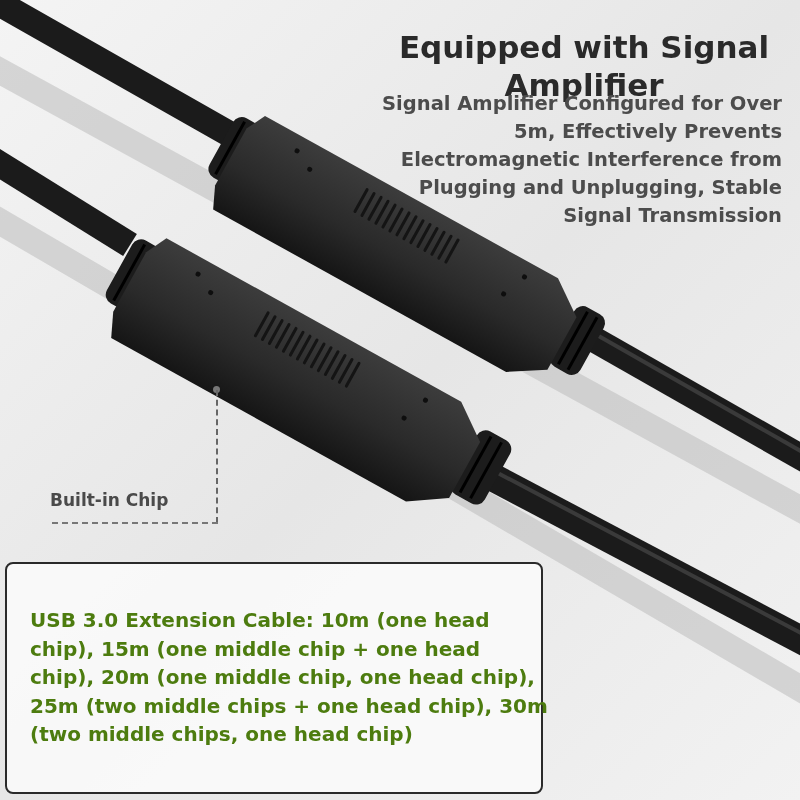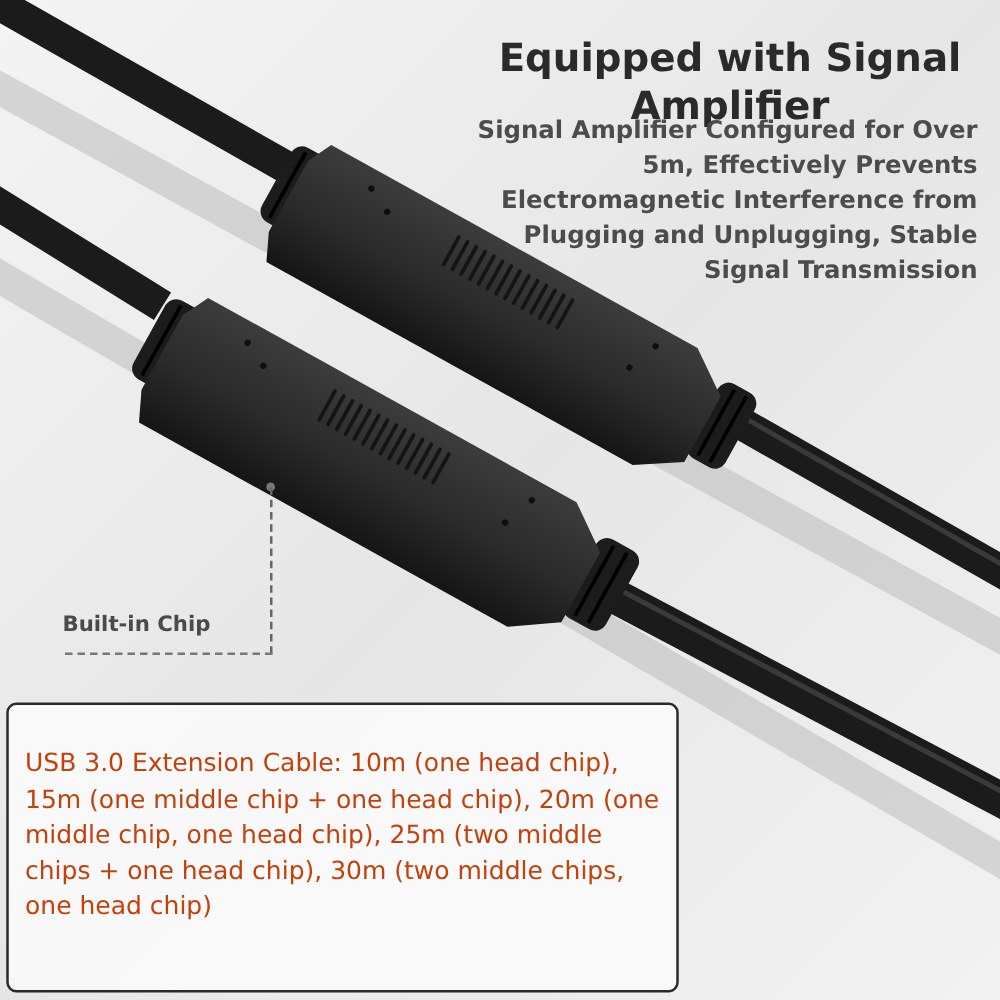--- a/index.html
+++ b/index.html
@@ -14,22 +14,22 @@
                 color: #4a4a4a; }
   .chip-leader-v { position: absolute; left: 216px; top: 390px; height: 133px; width: 0;
                    border-left: 2px dashed #666; }
   .chip-leader-h { position: absolute; left: 52px; top: 522px; width: 166px; height: 0;
                    border-top: 2px dashed #777; }
   .chip-dot { position: absolute; left: 213px; top: 386px; width: 7px; height: 7px;
               border-radius: 50%; background: #777; }
   .spec-box { position: absolute; left: 5px; top: 562px; width: 538px; height: 232px;
               border: 2.5px solid #2a2a2a; border-radius: 8px; box-sizing: border-box;
               background: rgba(250,250,250,0.92); }
-  .spec-text { position: absolute; left: 11px; top: 30px; width: 520px; margin: 2px;
-               font-weight: normal; font-size: 20px; line-height: 28.5px; color: #c2410c; }
+  .spec-text { position: absolute; left: 11px; top: 30px; width: 520px; margin: 12px;
+               font-weight: bold; font-size: 20px; line-height: 28.5px; color: #4d7c0f; }
 </style>
 </head>
 <body>
 
 <svg class="scene" viewBox="0 0 800 800" xmlns="http://www.w3.org/2000/svg">
   <defs>
     <linearGradient id="bg" x1="0" y1="0" x2="1" y2="1">
       <stop offset="0" stop-color="#f4f4f4"></stop>
       <stop offset="0.5" stop-color="#e6e6e6"></stop>
       <stop offset="1" stop-color="#f2f2f2"></stop>

